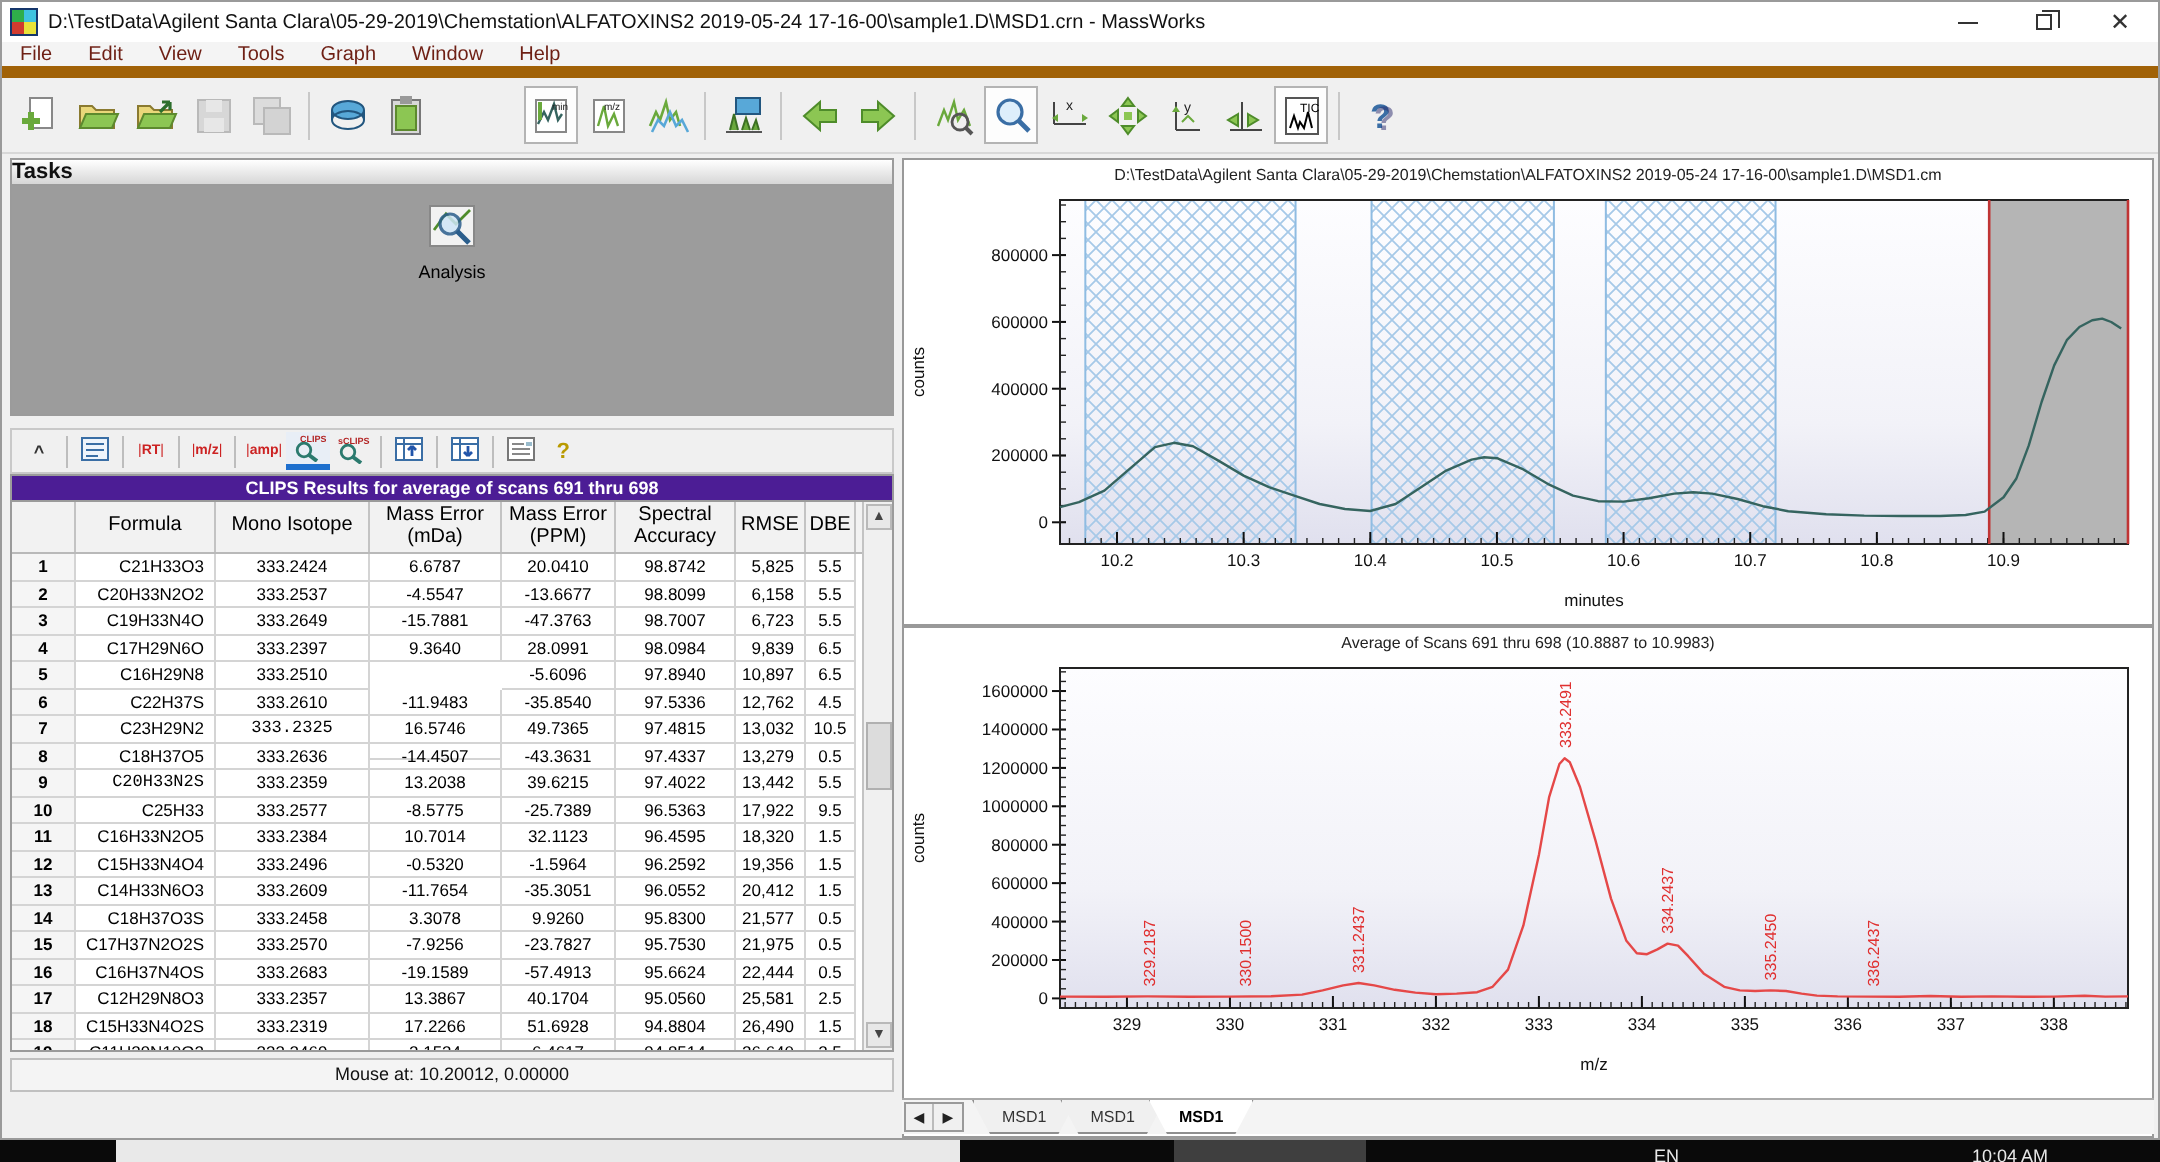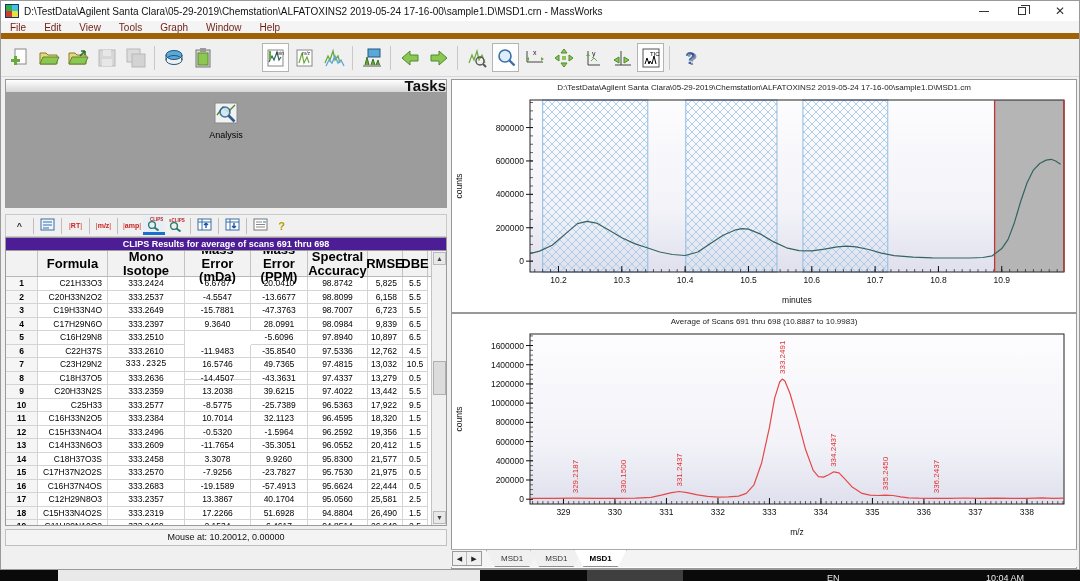--- a/index.html
+++ b/index.html
@@ -28,40 +28,40 @@
   .tbtn.active { background:#fdfdfd; border:1px solid #b4b4b4; }
   .tbtn.disabled { opacity:.45; filter:grayscale(1); }
   .tsep { width:1px; height:24px; background:#c8c8c8; margin:0 4px; }
   .tgap { width:44px; }
 
   
   .leftcol { position:absolute; left:4px; top:78px; width:442px; height:490px; }
   .rightcol { position:absolute; left:450px; top:78px; width:626px; height:490px; }
 
   
-  .panelbar { height:14px; background:linear-gradient(#ffffff,#d6d6d6); border:1px solid #9b9b9b; text-align:right; font-size:15px; font-weight:bold; color:#111; line-height:12px; }
+  .panelbar { height:14px; background:linear-gradient(#ffffff,#d6d6d6); border:1px solid #9b9b9b; text-align:left; font-size:11px; font-weight:bold; color:#111; line-height:12px; }
   .tasksbody { height:115px; background:#9c9c9c; border:1px solid #9b9b9b; border-top:none; text-align:center; padding-top:8px; }
   .taskitem { margin-bottom:4px; cursor:pointer; }
   .taskicon { display:inline-block; }
   .tasklabel { font-size:9px; color:#000; margin-top:1px; }
   .recentbar { height:13px; background:linear-gradient(#ffffff,#d6d6d6); border:1px solid #9b9b9b; border-top:none; text-align:center; font-size:8.5px; color:#222; line-height:11px; }
 
   
   .gridtools { margin-top:6px; height:23px; background:#f0f0f0; border:1px solid #c9c9c9; display:flex; align-items:center; padding-left:3px; }
   .gbtn { height:19px; min-width:21px; display:flex; align-items:center; justify-content:center; font-size:8px; position:relative; padding:0 2px; }
   .gbtn.active { border-bottom:3px solid #1d6fce; background:#e8eef6; }
   .gsep { width:1px; height:16px; background:#bdbdbd; margin:0 3px; }
   .redtag { color:#cc2222; font-weight:bold; font-size:7px; letter-spacing:0; }
   .redtag .bar { color:#cc2222; font-weight:normal; }
 
   
   .banner { height:13px; background:#4c1d95; color:#fff; font-weight:bold; font-size:9px; text-align:center; line-height:13px; border:1px solid #9b9b9b; border-bottom:none; }
   .tablewrap { position:relative; border:1px solid #9b9b9b; background:#fff; height:276px; overflow:hidden; }
   .thead { display:flex; border-bottom:1px solid #b9b9b9; background:#f2f2f2; }
-  .th { font-size:13px; font-weight:bold; text-align:center; white-space:pre-line; border-right:1px solid #c3c3c3; display:flex; align-items:center; justify-content:center; height:25px; line-height:1.05; }
+  .th { font-size:10px; font-weight:normal; text-align:center; white-space:pre-line; border-right:1px solid #c3c3c3; display:flex; align-items:center; justify-content:center; height:25px; line-height:1.05; }
   .trow { display:flex; height:13.5px; }
   .td { font-size:8.5px; color:#000; border-right:1px solid #d4d4d4; border-bottom:1px solid #d4d4d4; line-height:13px; white-space:nowrap; overflow:hidden; }
   .td.num { background:#f5f5f5; font-weight:bold; text-align:center; }
   .td.r { text-align:right; padding-right:5px; }
   .td.c { text-align:center; }
   .vscroll { position:absolute; right:0; top:0; width:15px; height:100%; background:#f0f0f0; border-left:1px solid #c3c3c3; }
   .varrow { position:absolute; left:1px; width:13px; height:13px; background:#e8e8e8; border:1px solid #b9b9b9; font-size:7px; text-align:center; line-height:12px; color:#444; }
   .vthumb { position:absolute; left:1px; top:110px; width:13px; height:34px; background:#dcdcdc; border:1px solid #b0b0b0; }
 
   
@@ -442,21 +442,21 @@
             <div class="td r" style="width: 70px;">C18H37O5</div>
             <div class="td c" style="width: 77px;">333.2636</div>
             <div class="td c" style="width: 66px;">-14.4507</div>
             <div class="td c" style="width: 57px;">-43.3631</div>
             <div class="td c" style="width: 60px;">97.4337</div>
             <div class="td r" style="width: 35px;">13,279</div>
             <div class="td c" style="width: 25px;">0.5</div>
           </div>
           <div class="trow">
             <div class="td num" style="width: 32px;">9</div>
-            <div class="td r" style="width: 70px;">C20H33N2S</div>
+            <div class="td r" style="width: 70px; font-family: Liberation Mono, monospace;">C20H33N2S</div>
             <div class="td c" style="width: 77px;">333.2359</div>
             <div class="td c" style="width: 66px;">13.2038</div>
             <div class="td c" style="width: 57px;">39.6215</div>
             <div class="td c" style="width: 60px;">97.4022</div>
             <div class="td r" style="width: 35px;">13,442</div>
             <div class="td c" style="width: 25px;">5.5</div>
           </div>
           <div class="trow">
             <div class="td num" style="width: 32px;">10</div>
             <div class="td r" style="width: 70px;">C25H33</div>

